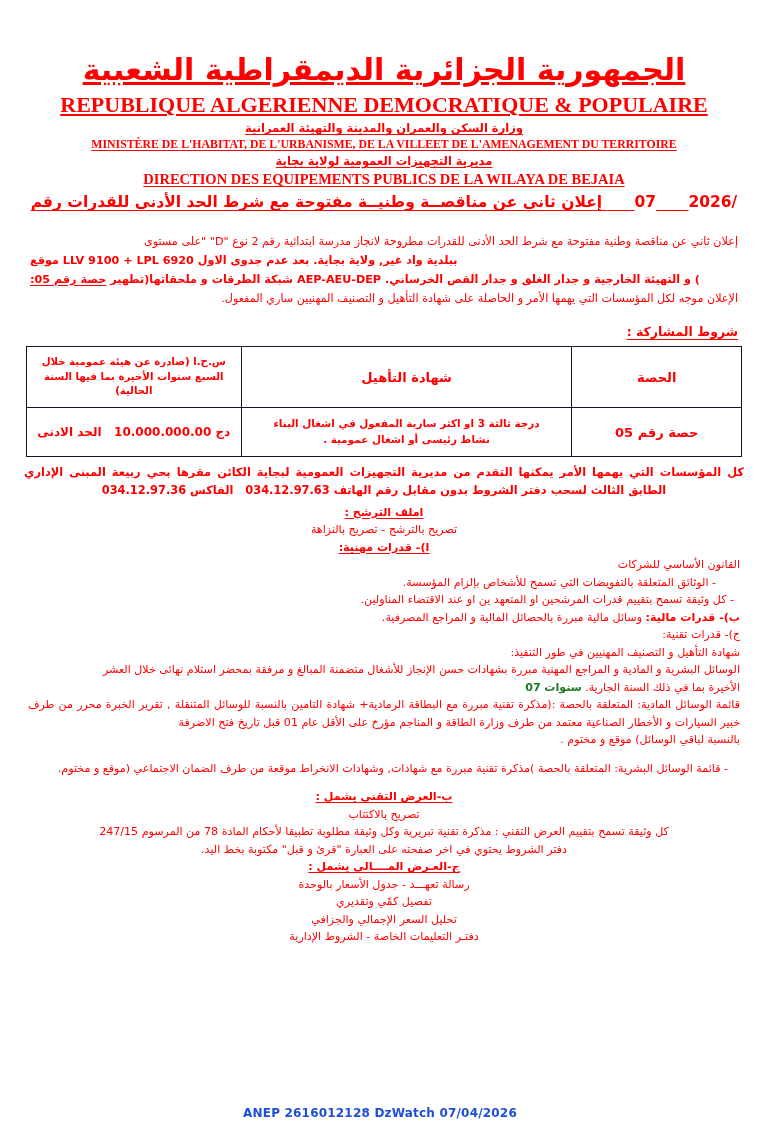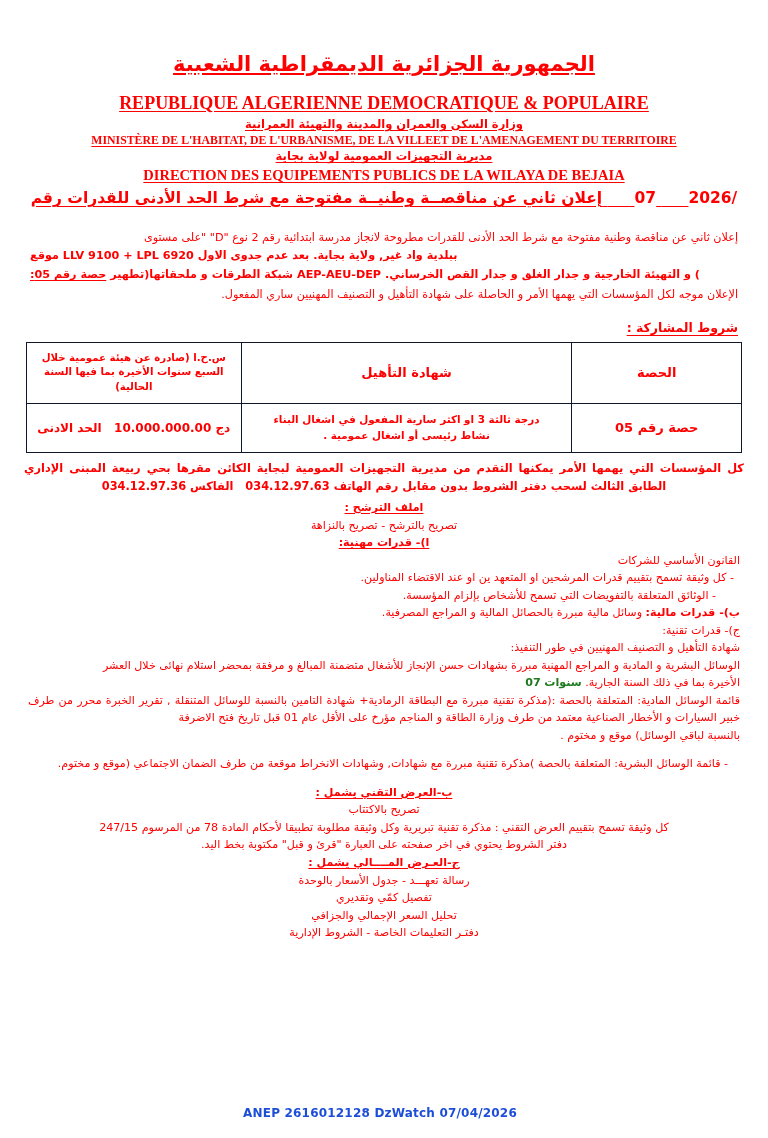--- a/index.html
+++ b/index.html
@@ -32,30 +32,30 @@
   .hdr-line {
     color: #ff0000;
     text-decoration: underline;
     text-underline-offset: 2px;
     line-height: 1.18;
     white-space: nowrap;
   }
   .hdr-ar-1 {
     font-family: "DejaVu Sans", "Liberation Sans", sans-serif;
     font-weight: bold;
-    font-size: 21px;
+    font-size: 30px;
     direction: rtl;
     letter-spacing: 0px;
   }
   .hdr-fr-1 {
     font-family: "Liberation Serif", serif;
     font-weight: bold;
-    font-size: 18px;
+    font-size: 22px;
     direction: ltr;
-    margin-top: 16px;
+    margin-top: 5px;
   }
   .hdr-ar-2 {
     font-family: "DejaVu Sans", "Liberation Sans", sans-serif;
     font-weight: bold;
     font-size: 11.5px;
     direction: rtl;
     margin-top: 4px;
   }
   .hdr-fr-2 {
     font-family: "Liberation Serif", serif;
@@ -305,22 +305,22 @@
     <span class="tel">034.12.97.36</span>
   </div>
 
   <div class="reqs">
 
     <div class="r-head">املف الترشح :</div>
     <div class="c">تصريح بالترشح -  تصريح بالنزاهة</div>
 
     <div class="r-head">ا)- قدرات مهنية:</div>
     <div class="r blk">القانون الأساسي للشركات</div>
+    <div class="r indent">-   الوثائق المتعلقة بالتفويضات التي تسمح للأشخاص بإلزام المؤسسة.</div>
     <div class="r indent2">- كل وثيقة تسمح بتقييم قدرات المرشحين او المتعهد ين او عند الاقتضاء المناولين.</div>
-    <div class="r indent">-   الوثائق المتعلقة بالتفويضات التي تسمح للأشخاص بإلزام المؤسسة.</div>
 
     <div class="r blk">
       <span class="b">ب)- قدرات مالية:</span>
       <span>وسائل مالية مبررة بالحصائل المالية و المراجع المصرفية.</span>
     </div>
 
     <div class="r blk">ج)- قدرات تقنية:</div>
     <div class="r blk">شهادة التأهيل و التصنيف المهنيين في طور التنفيذ:</div>
     <div class="j blk">الوسائل البشرية و المادية و المراجع المهنية مبررة بشهادات حسن الإنجاز للأشغال متضمنة المبالغ و مرفقة بمحضر استلام نهائى خلال العشر</div>
     <div class="r blk">

